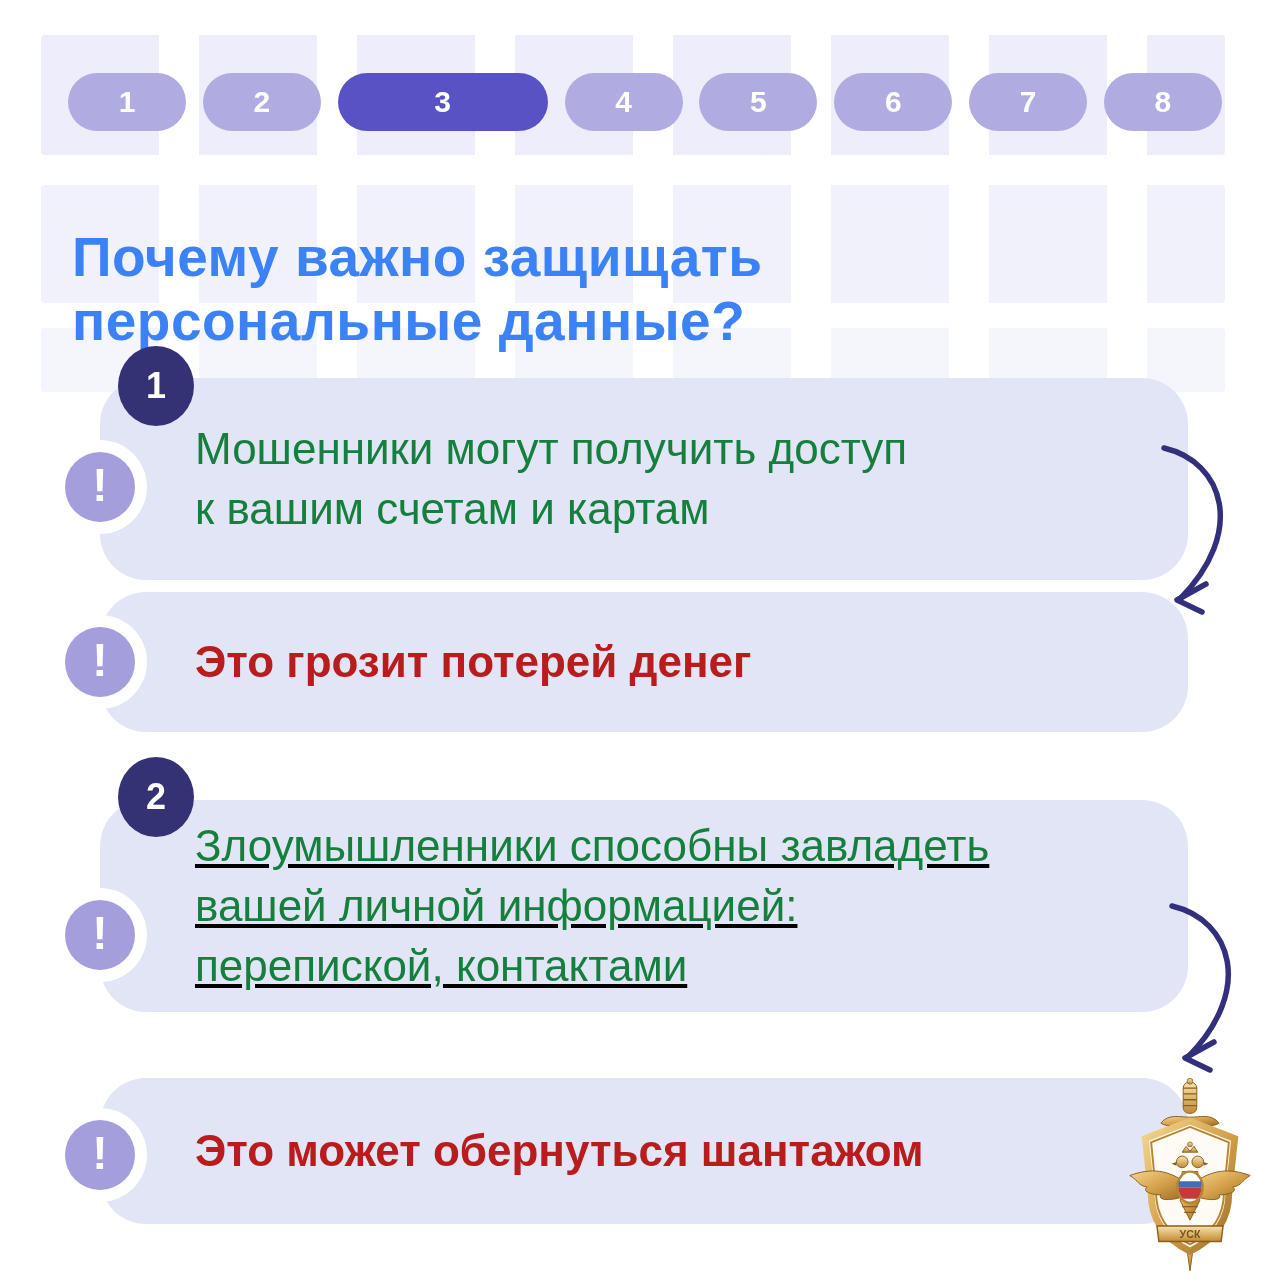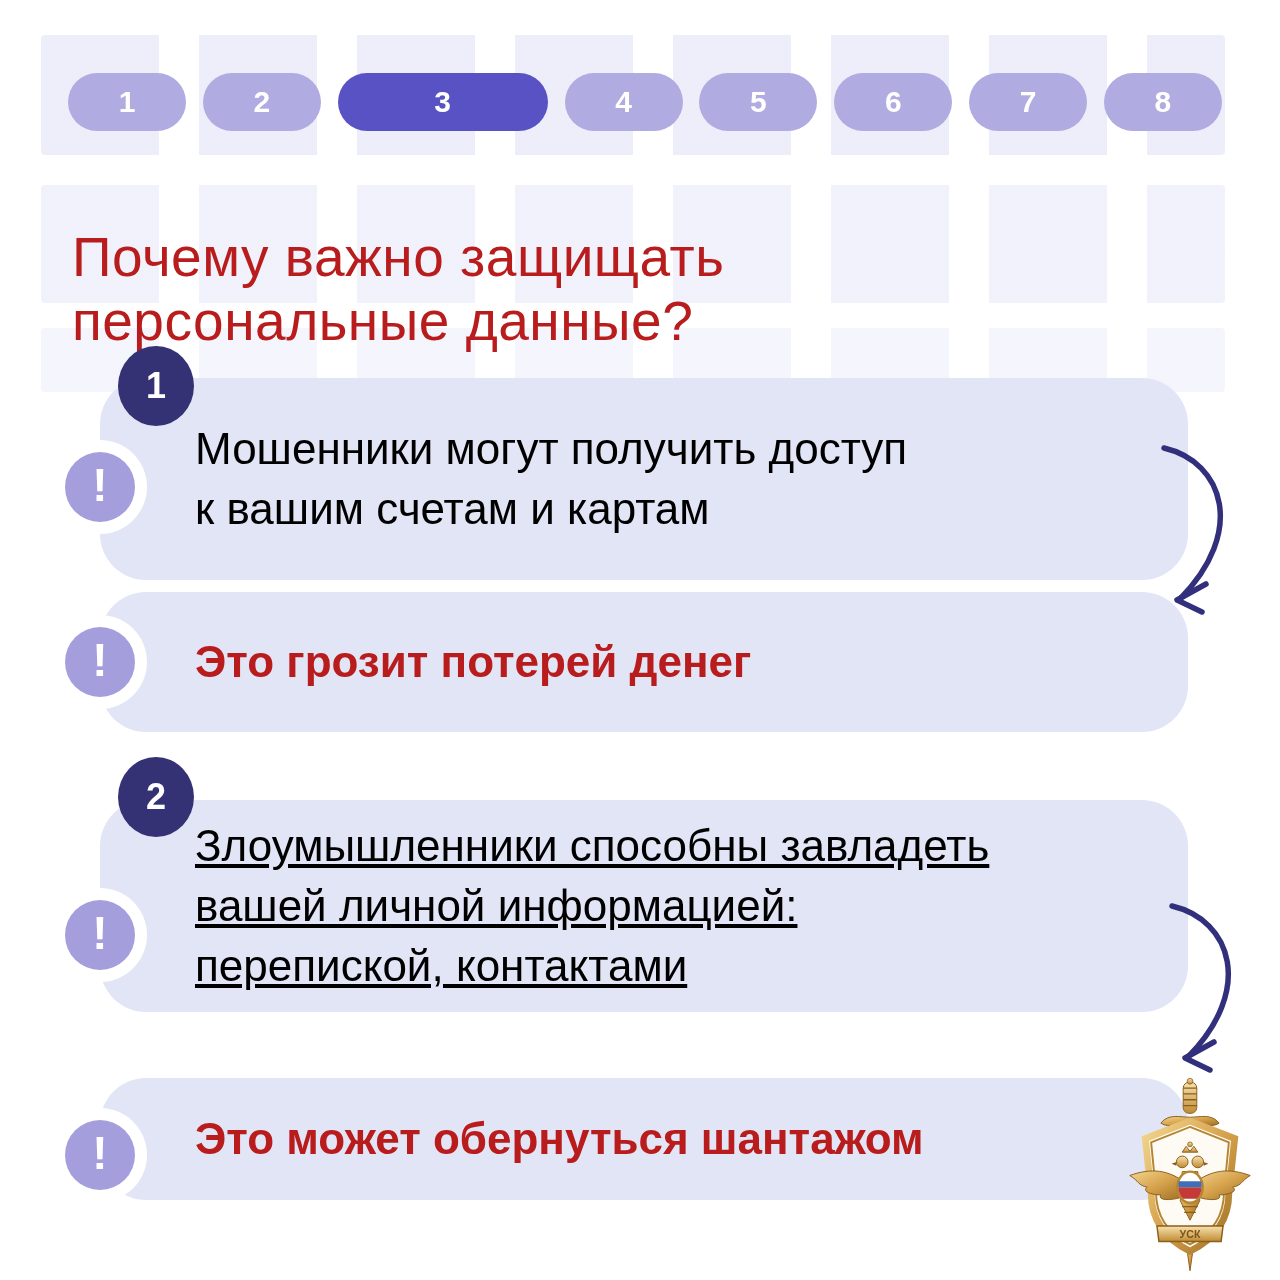--- a/index.html
+++ b/index.html
@@ -18,33 +18,33 @@
 
   
   .pager{position:absolute;left:68px;top:73px;width:1154px;height:58px;display:flex;
     justify-content:space-between;align-items:center;z-index:3;}
   .pill{height:58px;width:118px;border-radius:29px;background:#b0abe0;color:#ffffff;
     display:flex;align-items:center;justify-content:center;
     font-size:30px;font-weight:700;cursor:pointer;}
   .pill.active{width:210px;background:#5952c5;}
 
   
-  .title{position:absolute;left:72px;top:188px;z-index:2;color:#b91c1c;
-    font-size:55px;line-height:64px;font-weight:400;white-space:pre-line;letter-spacing:.5px;}
+  .title{position:absolute;left:72px;top:188px;z-index:2;color:#3b82f6;
+    font-size:55px;line-height:64px;font-weight:700;white-space:pre-line;letter-spacing:.5px;}
 
   
   .card{position:absolute;left:100px;width:1088px;background:#e2e5f5;border-radius:46px;
     display:flex;align-items:center;z-index:2;}
-  .card-text{padding-left:95px;padding-right:120px;color:#000000;
+  .card-text{padding-left:95px;padding-right:120px;color:#15803d;
     font-size:44px;line-height:60px;font-weight:400;white-space:pre-line;}
   .card-text.bold{font-weight:800;color:#b91c1c;}
   .card1{top:378px;height:202px;}
   .card2{top:592px;height:140px;}
   .card3{top:800px;height:212px;text-decoration:underline;}
-  .card4{top:1078px;height:122px;}
+  .card4{top:1078px;height:146px;}
 
   
   .badge{position:absolute;width:76px;height:80px;border-radius:50%;background:#343174;
     color:#ffffff;display:flex;align-items:center;justify-content:center;
     font-size:36px;font-weight:700;z-index:4;}
   .badge1{left:118px;top:346px;}
   .badge2{left:118px;top:757px;}
 
   
   .excl{position:absolute;width:94px;height:94px;border-radius:50%;background:#ffffff;

